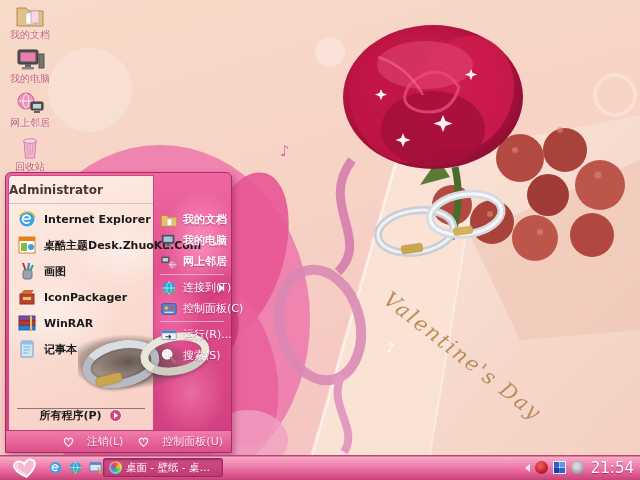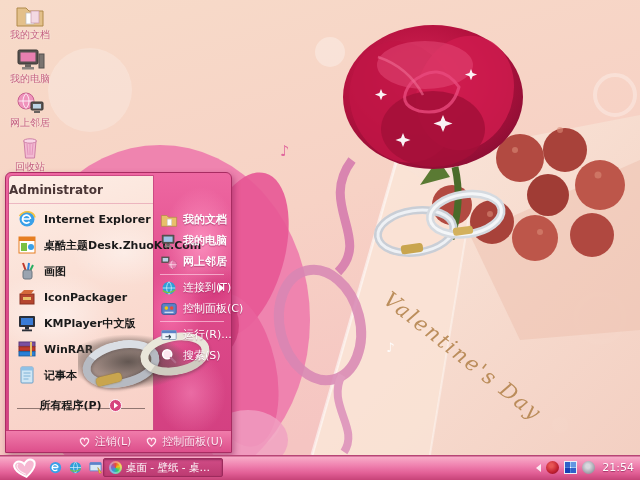--- a/index.html
+++ b/index.html
@@ -34,21 +34,21 @@
       radial-gradient(90px 60px at 30% 55%, rgba(255,255,255,.55), transparent 75%),
       radial-gradient(70px 45px at 80% 30%, rgba(255,255,255,.4), transparent 75%),
       linear-gradient(160deg,#fdeee6 0%,#fadbd0 55%,#f8cfc6 100%); }
   .sm-header { height:28px; line-height:28px; font-size:12px; font-weight:bold;
     color:#4a3636; border-bottom:1px solid rgba(205,90,135,.35); }
   .sm-items { position:absolute; left:0; top:30px; width:100%; }
   .sm-item { display:flex; align-items:center; height:26px; padding-left:8px; cursor:pointer; }
   .sm-item .ic { width:20px; height:20px; flex:0 0 20px; margin-right:7px; }
   .sm-item .lbl { font-size:11px; font-weight:bold; color:#1a1a1a; white-space:nowrap; }
   .sm-sep-l { position:absolute; left:8px; right:8px; bottom:22px; height:1px; background:#3a2a2a; opacity:.55; }
-  .sm-allprog { position:absolute; left:0; right:0; bottom:14px; height:23px; display:flex;
+  .sm-allprog { position:absolute; left:0; right:0; bottom:4px; height:23px; display:flex;
     align-items:center; justify-content:center; gap:6px; cursor:pointer; }
   .sm-allprog .lbl { font-size:11px; font-weight:bold; color:#1a1a1a; }
 
   .sm-right { position:absolute; left:150px; top:36px; right:3px; z-index:3; }
   .sm-r-item { display:flex; align-items:center; height:21px; padding-left:4px; position:relative; cursor:pointer; }
   .sm-r-item .ic { width:18px; height:18px; flex:0 0 18px; margin-right:5px; }
   .sm-r-item .lbl { font-size:11px; color:#fff; white-space:nowrap; text-shadow:0 1px 1px rgba(120,20,70,.5); }
   .sm-r-item.bold .lbl { font-weight:bold; }
   .sm-r-sep { height:1px; margin:2px 4px; background:rgba(255,210,230,.65); }
   .sub-arrow { position:absolute; right:4px; top:7px; width:0; height:0;
@@ -61,21 +61,21 @@
     box-shadow:inset 0 0 4px rgba(40,40,45,.6), 0 2px 3px rgba(40,30,30,.4); }
   .ring2 { position:absolute; left:62px; top:2px; width:70px; height:42px; border-radius:50%;
     border:8px solid #e9e6da; border-bottom-color:#cfccc0; transform:rotate(-10deg);
     box-shadow:inset 0 0 3px rgba(90,85,70,.5), 0 2px 3px rgba(60,45,45,.35); }
   .ring-gold { position:absolute; left:18px; top:44px; width:26px; height:9px; background:#c9a54e;
     border-radius:4px; transform:rotate(-14deg); box-shadow:0 0 2px #8a6a20; }
 
   .sm-footer { position:absolute; left:0; right:0; bottom:0; height:22px; z-index:4;
     display:flex; align-items:center; justify-content:flex-end; gap:14px; padding-right:8px;
     border-top:1px solid #c23a74; background:linear-gradient(180deg,#f07cab,#dd4f8b); }
-  .sm-foot-btn { display:flex; align-items:center; gap:4px; cursor:pointer; }
+  .sm-foot-btn { display:flex; align-items:center; gap:12px; cursor:pointer; }
   .sm-foot-btn .lbl { font-size:11px; color:#ffe8f2; text-shadow:0 1px 1px rgba(140,30,80,.6); }
 
   
   .taskbar { position:absolute; left:0; bottom:0; width:640px; height:25px; z-index:10;
     background:linear-gradient(180deg,#a82c62 0%,#f7a9c6 10%,#f084b1 40%,#e25f96 72%,#c64378 100%); }
   .start-btn { position:absolute; left:4px; top:0; width:42px; height:25px; display:flex;
     align-items:center; justify-content:center; cursor:pointer; }
   .qlaunch { position:absolute; left:48px; top:0; height:25px; display:flex; align-items:center; gap:5px; }
   .ql-ic { width:15px; height:15px; cursor:pointer; }
   .ql-chev { width:0; height:0; border-left:5px solid #fff; border-top:4px solid transparent;
@@ -91,21 +91,21 @@
   .tray { position:absolute; right:2px; top:0; height:25px; display:flex; align-items:center; gap:5px; padding-right:4px; }
   .tray-chev { width:0; height:0; border-right:5px solid #fff; border-top:4px solid transparent;
     border-bottom:4px solid transparent; opacity:.85; cursor:pointer; }
   .tr-ic { width:13px; height:13px; cursor:pointer; }
   .tr-red { border-radius:50%; background:radial-gradient(circle at 40% 35%, #e85555 15%, #c01f30 60%, #7d1020); }
   .tr-blue { background:
       linear-gradient(90deg,#4a7fd6 48%,#fff 48%,#fff 52%,#9ec4f0 52%),
       linear-gradient(0deg,#4a7fd6 48%,#fff 48%,#fff 52%,#9ec4f0 52%); background-blend-mode:multiply;
       border:1px solid #e8eef8; }
   .tr-gray { border-radius:50%; background:radial-gradient(circle at 45% 40%, #d8d8de 20%, #9a9aa4 70%, #6e6e78); }
-  .clock { font-size:11px; color:#fff; text-shadow:0 1px 1px rgba(120,20,70,.6); cursor:default; padding-left:2px;text-align:center; }
+  .clock { font-size:15px; color:#fff; text-shadow:0 1px 1px rgba(120,20,70,.6); cursor:default; padding-left:2px;text-align:center; }
 </style>
 </head>
 <body>
 
 <div class="screen">
 
   <svg class="wallpaper" viewBox="0 0 640 455" preserveAspectRatio="none">
     <defs>
       <linearGradient id="bgG" x1="0" y1="0" x2="0.4" y2="1">
         <stop offset="0" stop-color="#f7dbc9"></stop>
@@ -274,29 +274,20 @@
 
         <div class="sm-item">
           <svg class="ic" viewBox="0 0 20 20">
             <rect x="3" y="7" width="14" height="10" fill="#b5452f" stroke="#8a3222"></rect>
             <path d="M3 7 l4 -4 h10 l-3 4 z" fill="#d46a3a"></path>
             <rect x="6" y="10" width="8" height="3" fill="#e8c06a"></rect>
           </svg>
           <span class="lbl">IconPackager</span>
         </div>
 
-        <div class="sm-item">
-          <svg class="ic" viewBox="0 0 20 20">
-            <rect x="2" y="3" width="16" height="11" rx="1" fill="#2b2f38"></rect>
-            <rect x="4" y="5" width="12" height="7" fill="#3a7bd5"></rect>
-            <rect x="8" y="14" width="4" height="2.5" fill="#2b2f38"></rect>
-            <rect x="5" y="16.5" width="10" height="1.8" fill="#2b2f38"></rect>
-          </svg>
-          <span class="lbl">KMPlayer中文版</span>
-        </div>
 
         <div class="sm-item">
           <svg class="ic" viewBox="0 0 20 20">
             <rect x="2" y="3" width="16" height="4.3" fill="#7b4fa0" stroke="#5a3878"></rect>
             <rect x="2" y="7.8" width="16" height="4.3" fill="#c0392b" stroke="#8f2a20"></rect>
             <rect x="2" y="12.6" width="16" height="4.3" fill="#2980d9" stroke="#1d5fa0"></rect>
             <rect x="13" y="3" width="2" height="13.9" fill="#e8c06a"></rect>
           </svg>
           <span class="lbl">WinRAR</span>
         </div>

